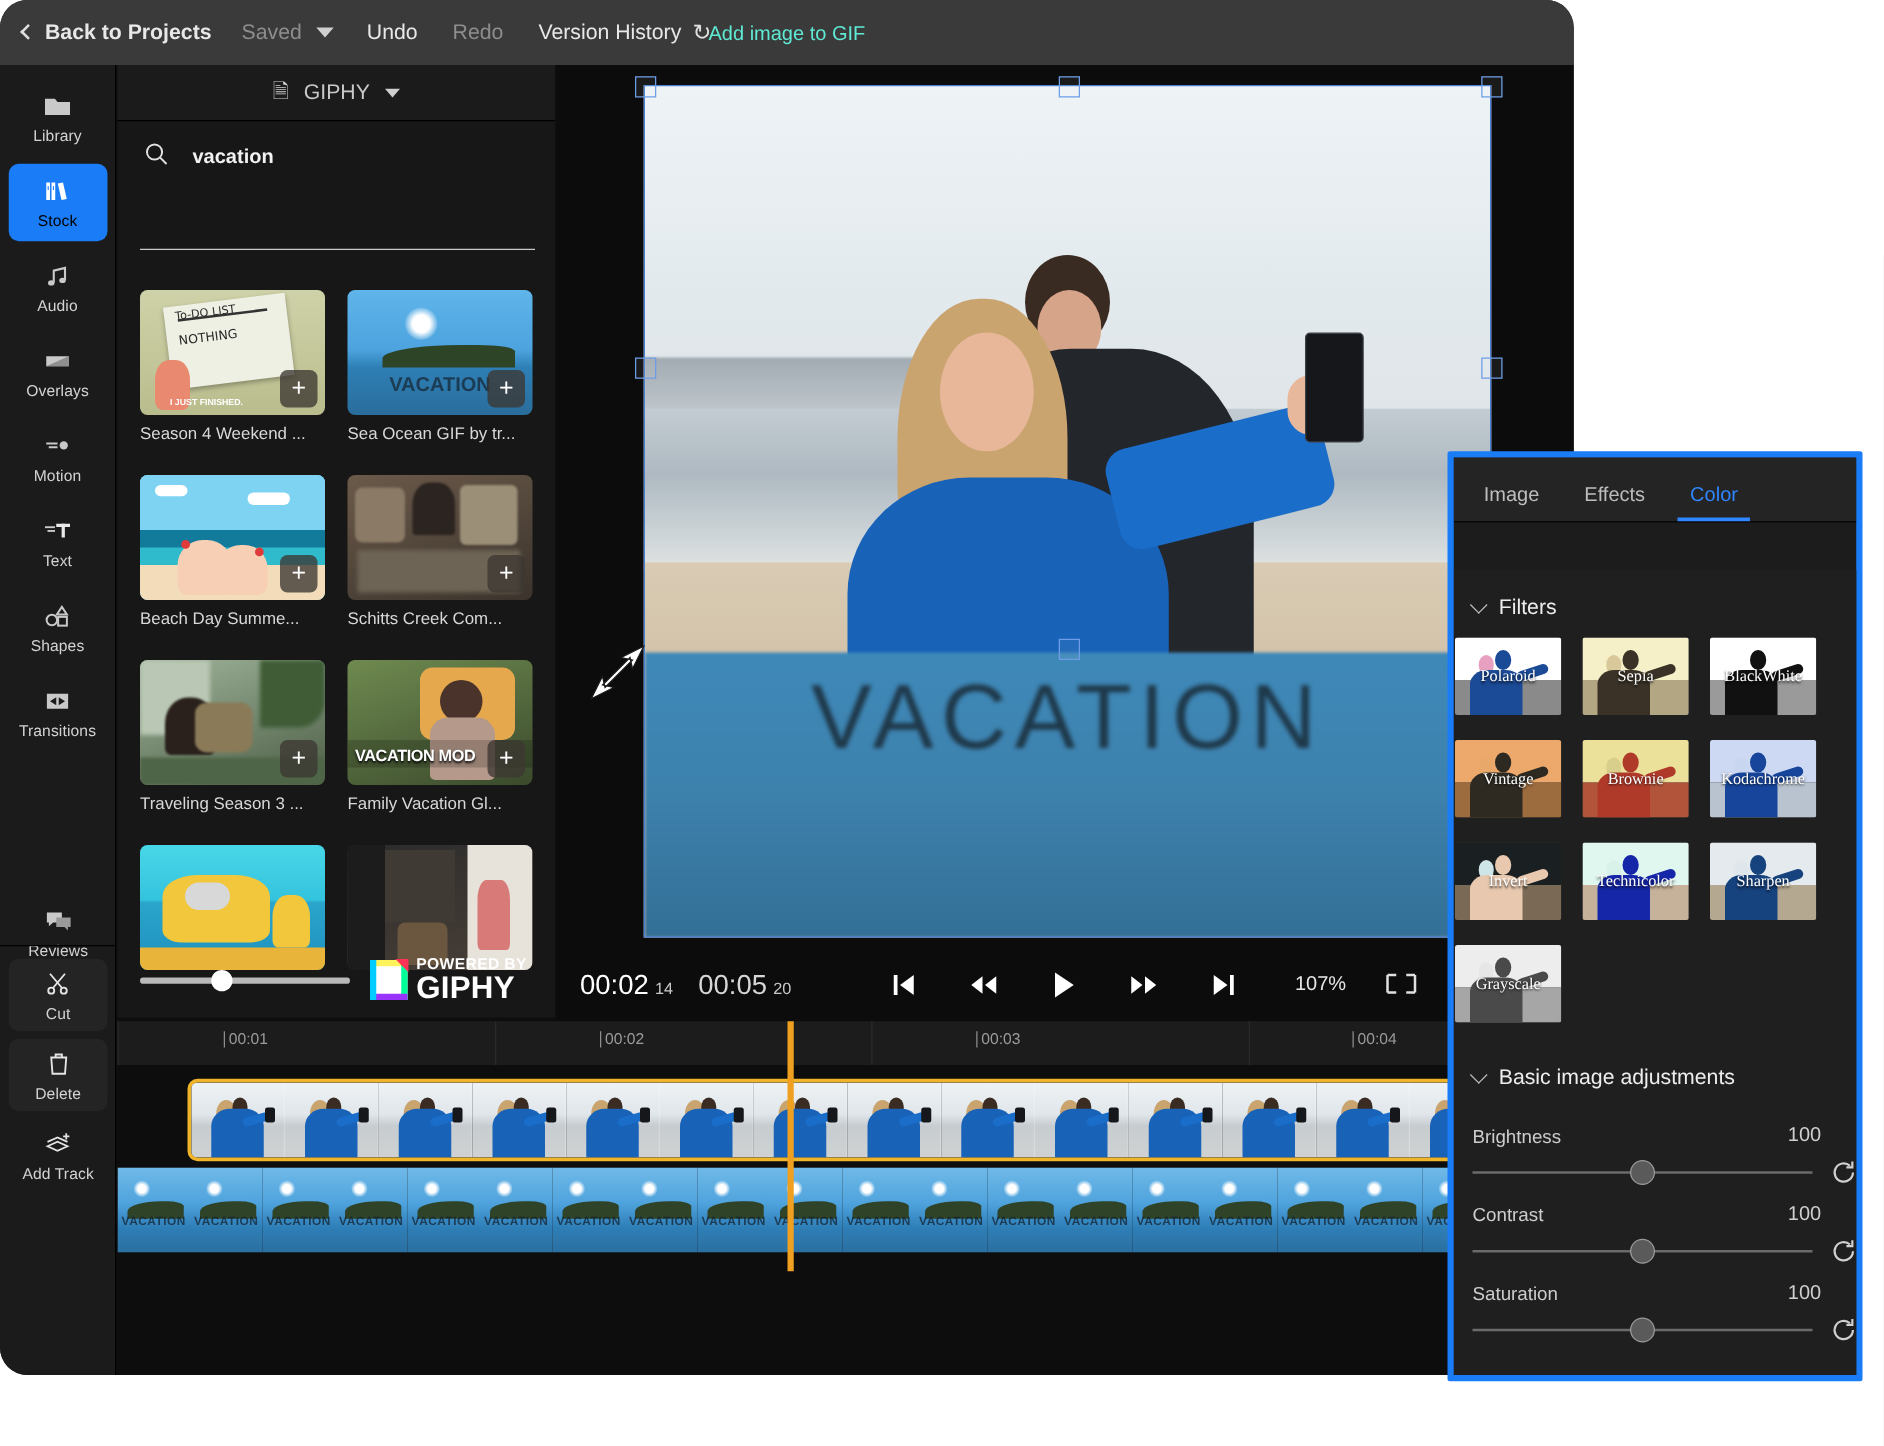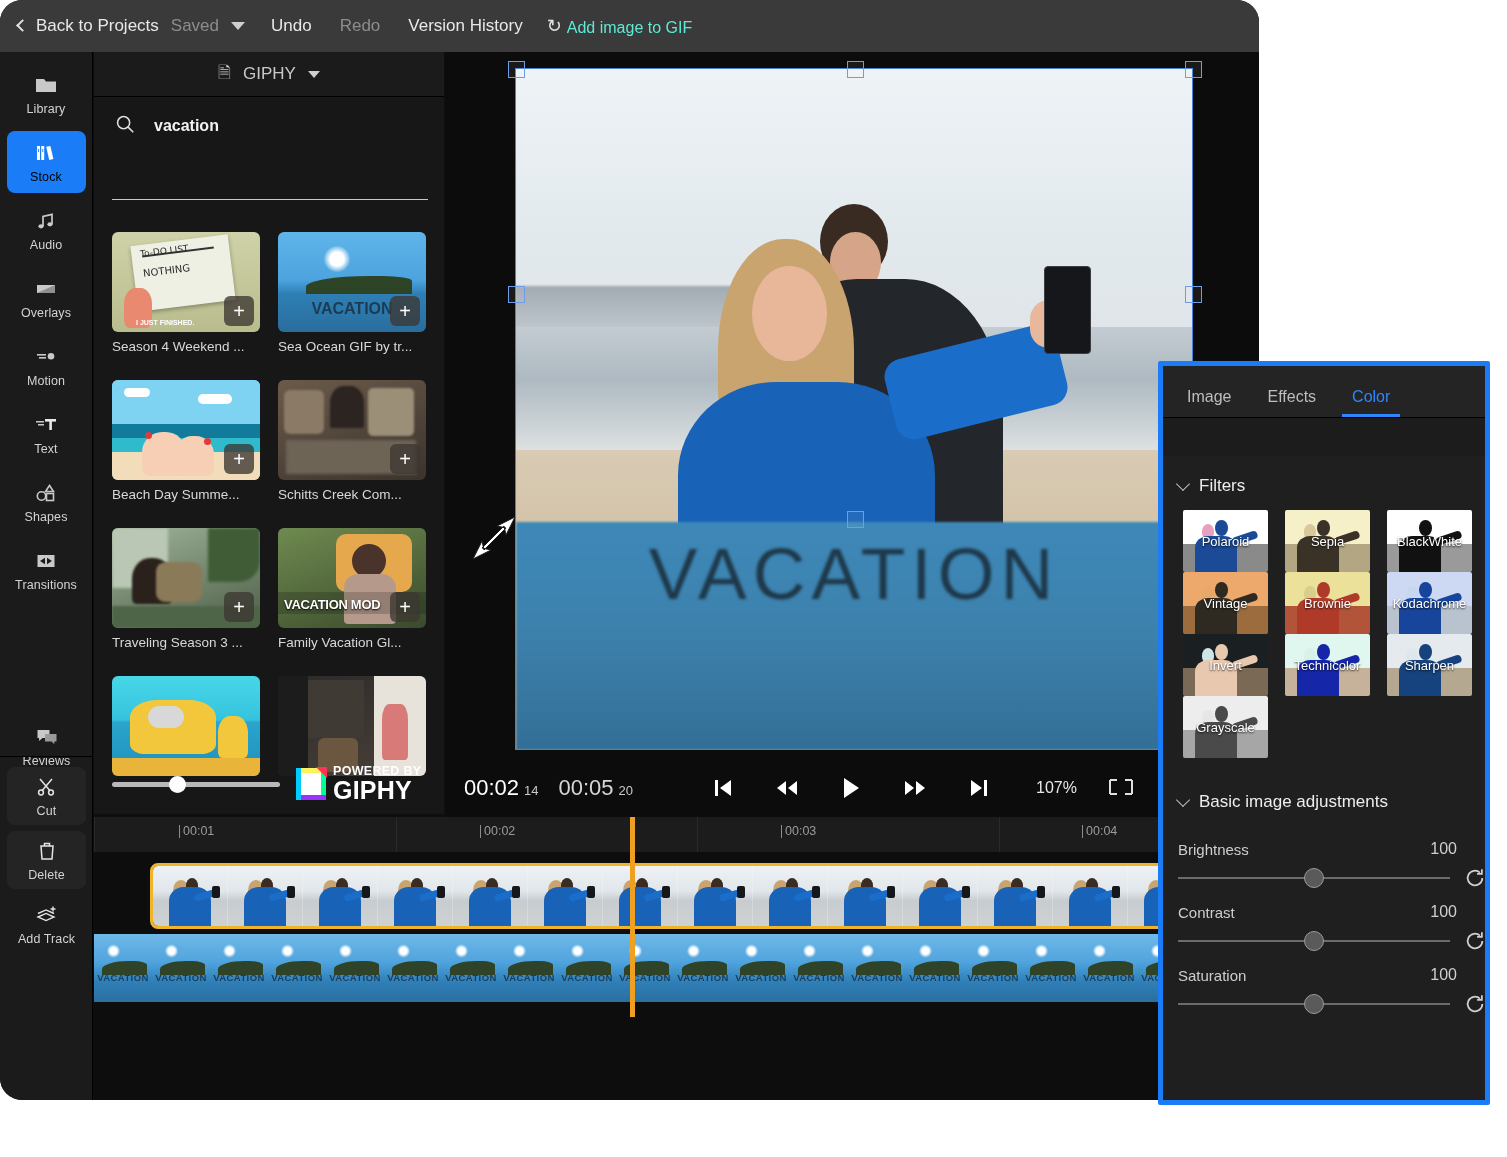--- a/index.html
+++ b/index.html
@@ -35,40 +35,40 @@
     padding-left: 18px;
     gap: 0px;
   }
   .tb-item {
     font-size: 17px;
     color: #e8e8e8;
     display: flex; align-items: center;
     height: 52px;
     white-space: nowrap;
   }
-  .tb-back { gap: 9px; margin-right: 12px; }
+  .tb-back { gap: 9px; margin-right: 24px; font-weight: bold; }
   .tb-chevron {
     display: inline-block;
     width: 9px; height: 9px;
     border-left: 2px solid #e0e0e0;
     border-bottom: 2px solid #e0e0e0;
     transform: rotate(45deg);
     margin-bottom: 1px;
   }
   .tb-saved { color: #8d8d8d; margin-right: 12px; }
   .tb-caret {
     width: 0; height: 0;
     border-left: 7px solid transparent;
     border-right: 7px solid transparent;
     border-top: 8px solid #cfcfcf;
     margin-right: 26px;
   }
   .tb-undo { margin-right: 28px; }
   .tb-redo { color: #8d8d8d; margin-right: 28px; }
-  .tb-vh { gap: 24px; }
+  .tb-vh { gap: 9px; }
   .tb-histicon { font-size: 18px; color: #e0e0e0; }
   .tb-title {
     position: absolute;
     left: 0; right: 0; top: 0;
     height: 52px;
     display: flex; align-items: center; justify-content: center;
     font-size: 16px; color: #5eead4;
     pointer-events: none;
     padding-top: 4px;
   }
@@ -510,23 +510,24 @@
   }
   .caret-d {
     width: 10px; height: 10px;
     border-left: 1.8px solid #bdbdbd;
     border-bottom: 1.8px solid #bdbdbd;
     transform: rotate(-45deg);
     margin-bottom: 4px;
   }
   .filters-grid {
     display: flex; flex-wrap: wrap;
-    gap: 0 17px;
-    padding: 0 0 0 20px;
+    gap: 20px 17px;
+    padding: 0 0 0 1px;
     width: 322px;
+    font-family: Liberation Serif, serif;
   }
   .filt {
     width: 85px; height: 62px;
     position: relative;
     border-radius: 2px;
     overflow: hidden;
     cursor: pointer;
     background: #333;
   }
   .filt-img {

